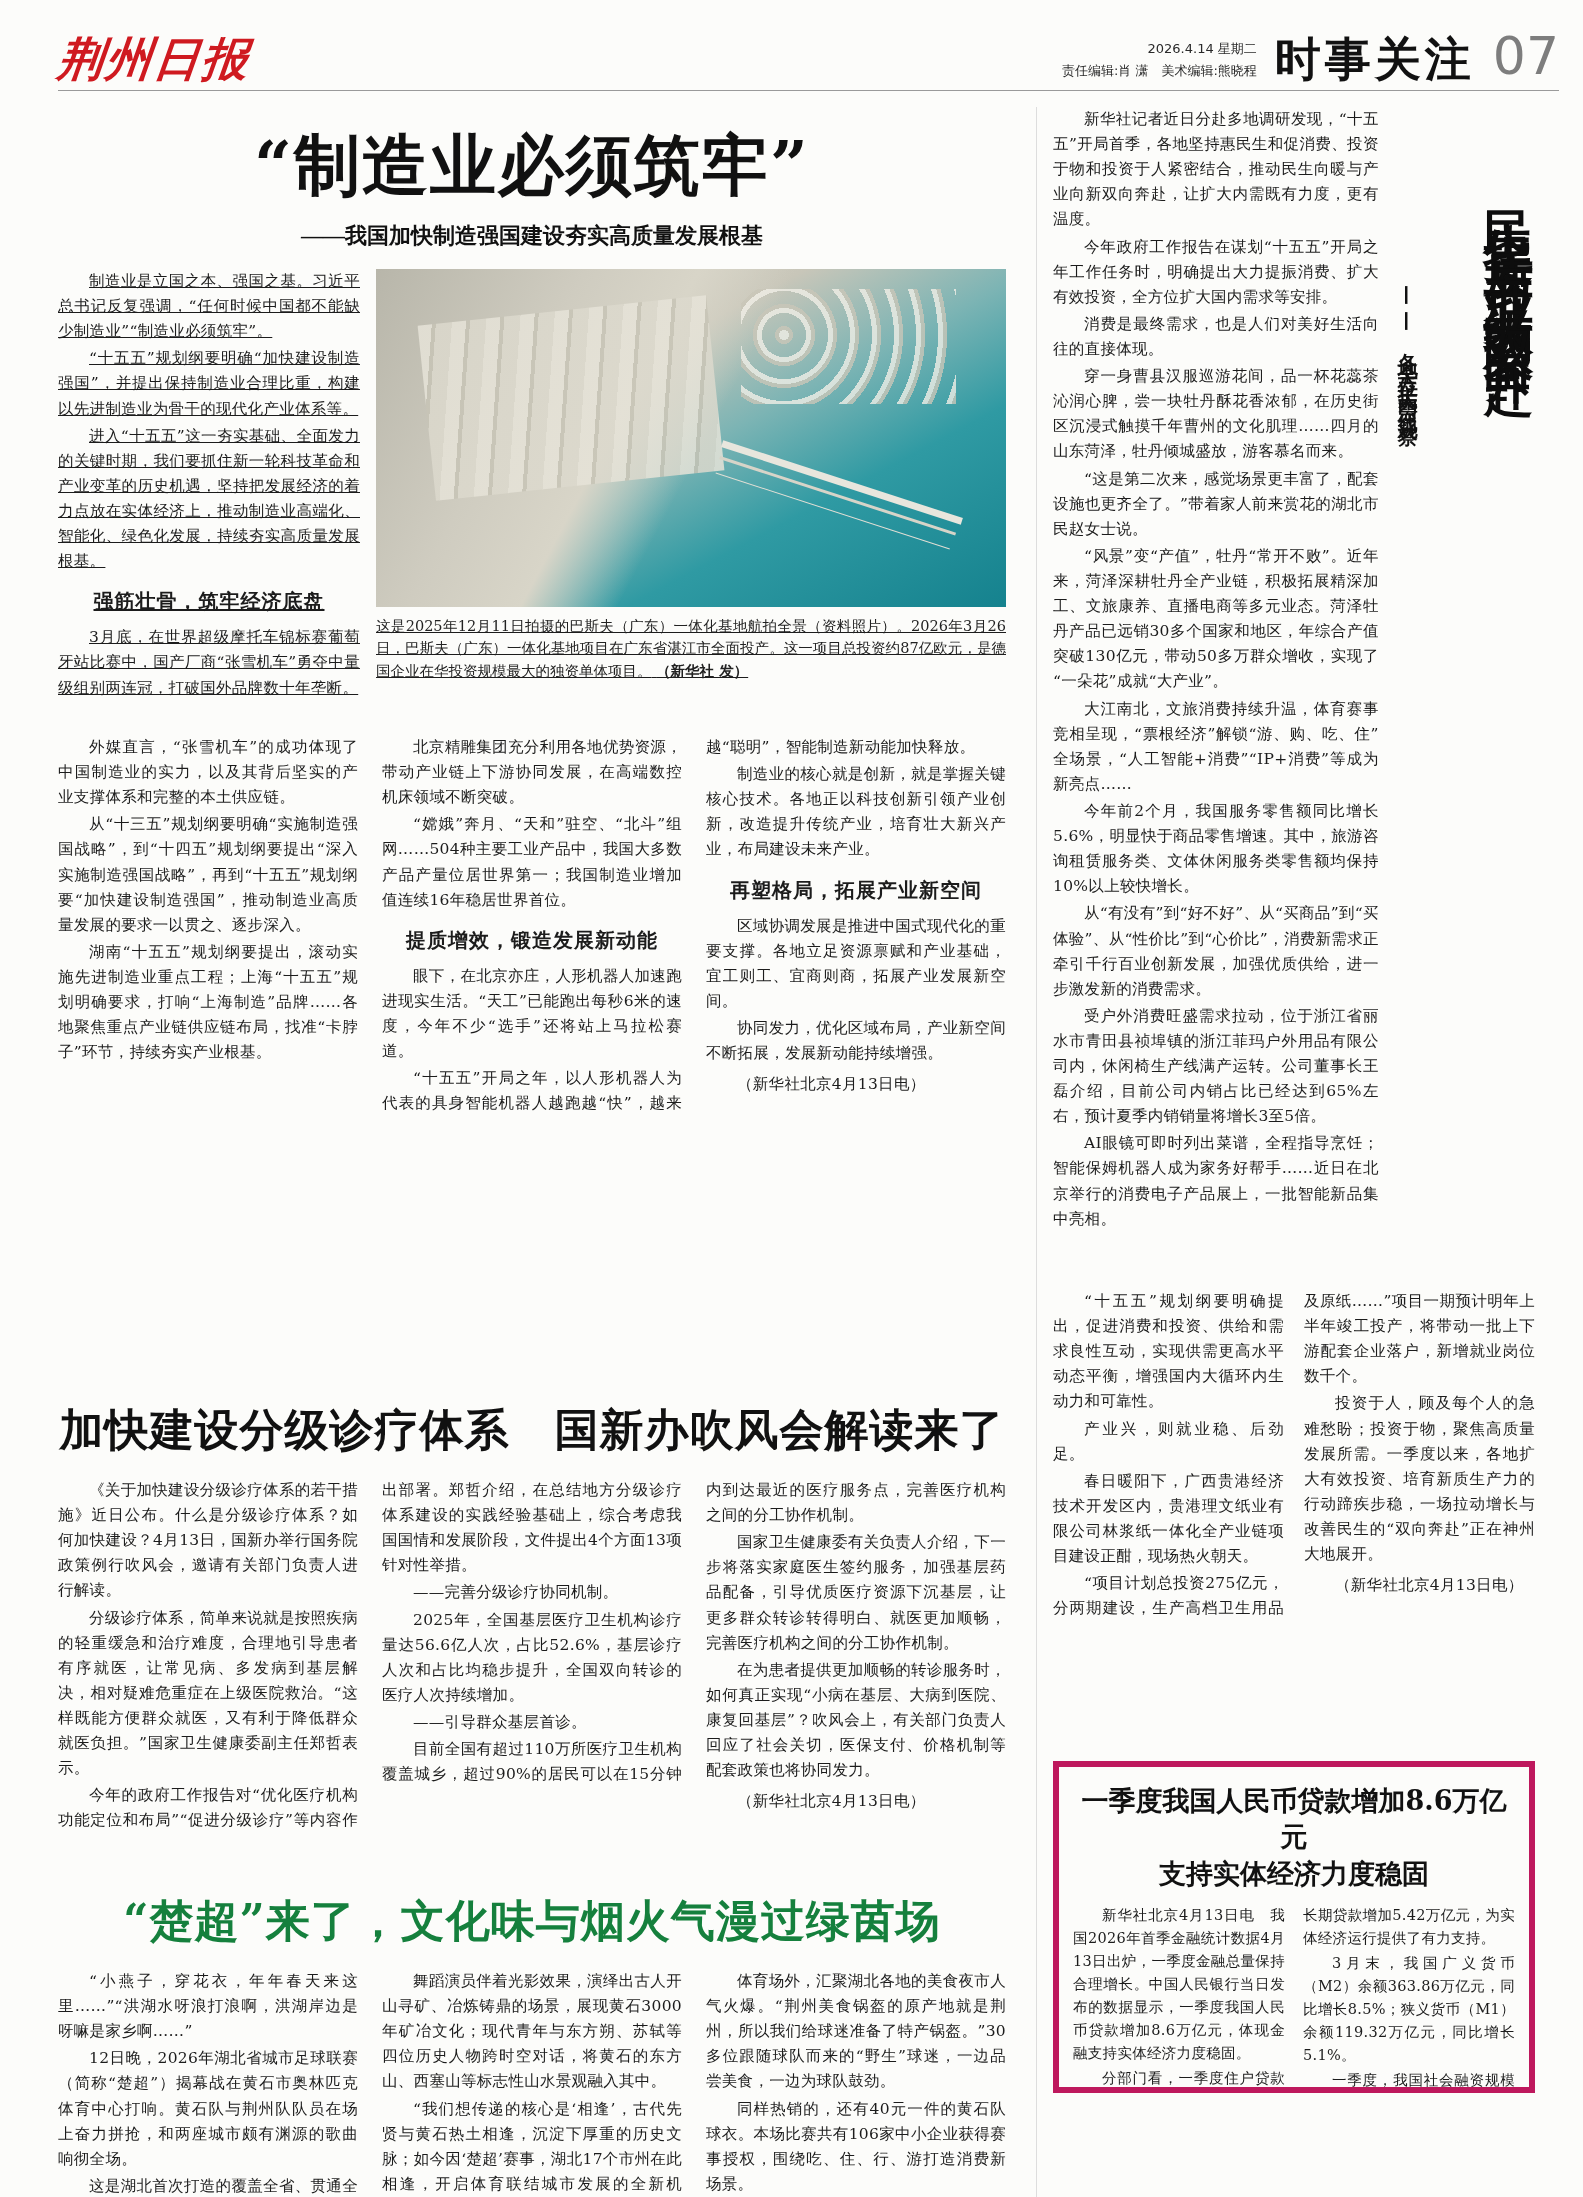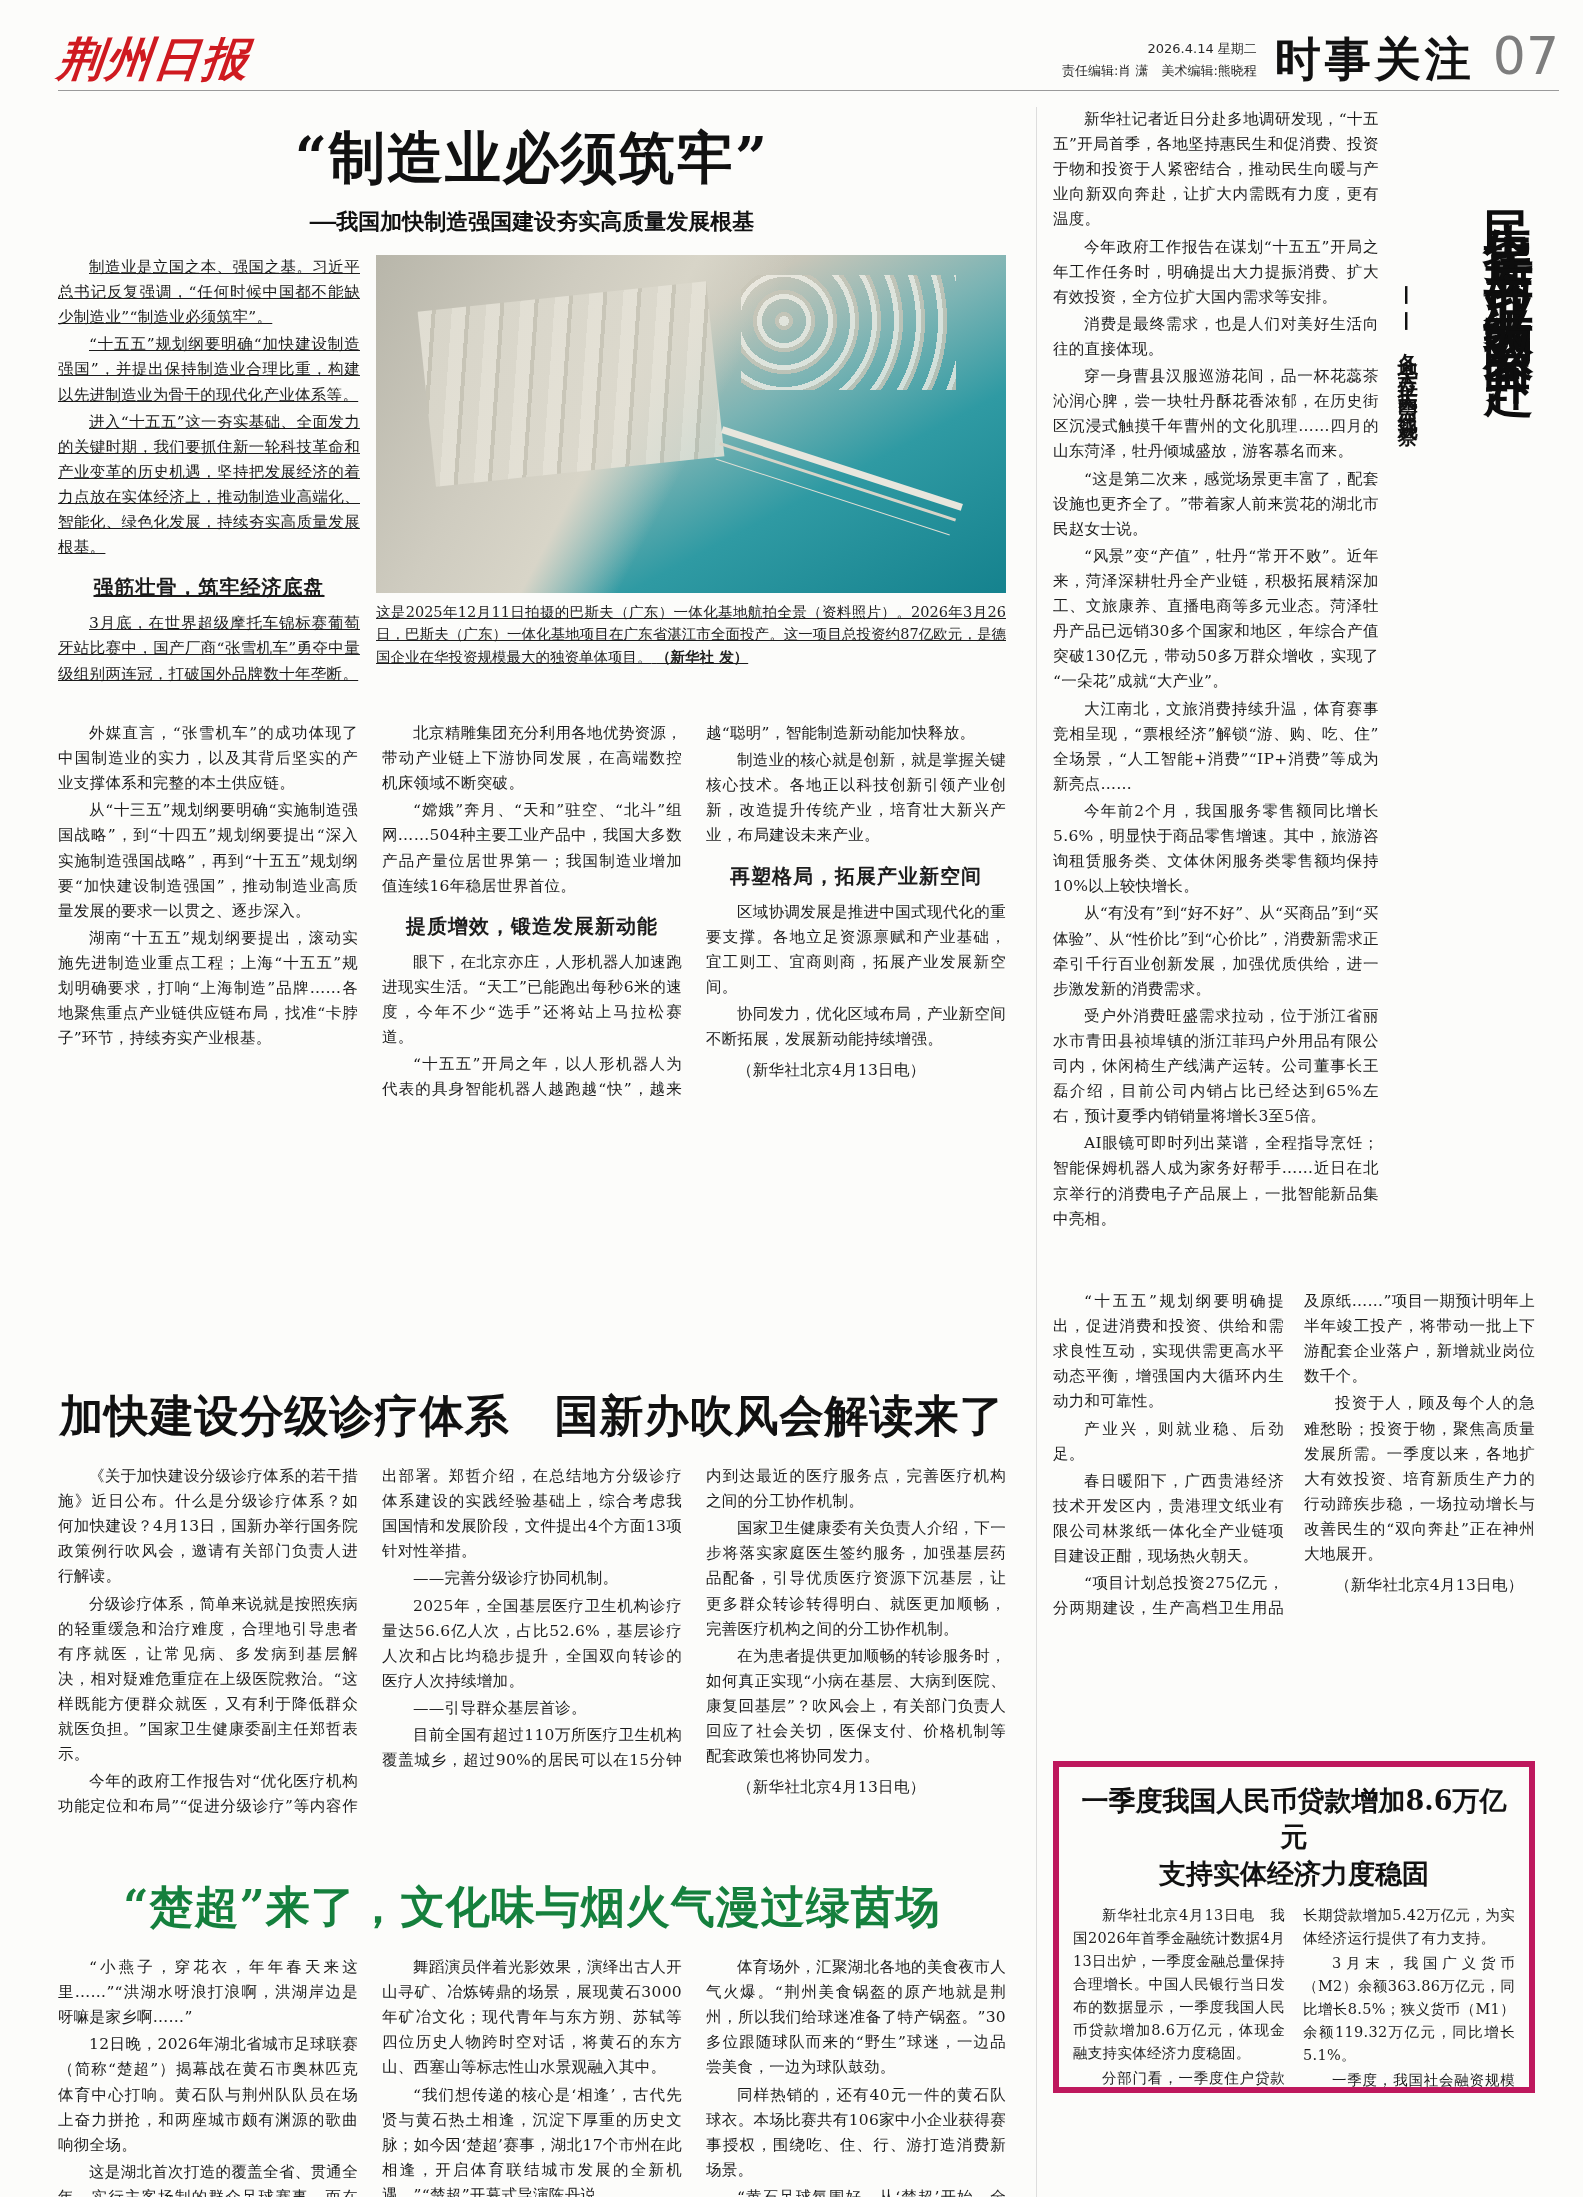--- a/index.html
+++ b/index.html
@@ -17,22 +17,22 @@
   .hdr-meta { text-align:right; font-family:"DejaVu Sans", sans-serif; font-size:13px; color:#2a2a2a; line-height:1.7; }
   .sec-title { font-family:"DejaVu Sans", sans-serif; font-weight:900; font-size:46px; letter-spacing:4px; color:#111; line-height:1; }
   .page-no { font-family:"DejaVu Sans", sans-serif; font-weight:400; font-size:52px; color:#7d7d7d; line-height:1; }
 
   
   .cols { display:flex; gap:30px; margin-top:16px; }
   .main { width:948px; }
   .rail { width:499px; border-left:1px solid #ddd; padding-left:16px; }
 
   
-  .lead-title { text-align:center; font-weight:900; font-size:56px; letter-spacing:2px; color:#111; margin-top:14px; }
-  .lead-sub { text-align:center; font-family:Liberation Mono, monospace; font-size:22px; font-weight:600; margin:10px 0 18px; color:#111; }
+  .lead-title { text-align:center; font-weight:900; font-size:66px; letter-spacing:2px; color:#111; margin-top:14px; }
+  .lead-sub { text-align:center; font-family:Liberation Serif, serif; font-size:22px; font-weight:600; margin:10px 0 18px; color:#111; }
   .lead-row { display:flex; gap:16px;text-decoration:underline; }
   .lead-col1 { width:302px; height:452px; overflow:hidden; }
   .photo-wrap { width:630px; }
   .photo { position:relative; width:630px; height:338px; overflow:hidden;
     background:
       linear-gradient(118deg, #b8b6aa 0%, #cfccc0 26%, #d8d5c8 40%, rgba(216,213,200,0) 52%),
       linear-gradient(152deg, #d9d6ca 0%, #c8c6b9 34%, #7cb4b4 52%, #2f9aa3 70%, #15828e 100%);
   }
   .photo .dock1 { position:absolute; left:54%; top:62%; width:40%; height:7px; background:#e8e6dd; transform:rotate(18deg); box-shadow:0 14px 0 -2px #d7d4c8, 0 30px 0 -3px #e2dfd5; }
   .photo .dock2 { position:absolute; left:8%; top:12%; width:46%; height:52%; background:repeating-linear-gradient(100deg,#e6e3d8 0 14px,#c7c4b6 14px 18px,#dcd9cd 18px 34px); transform:rotate(-6deg); opacity:.85; }

